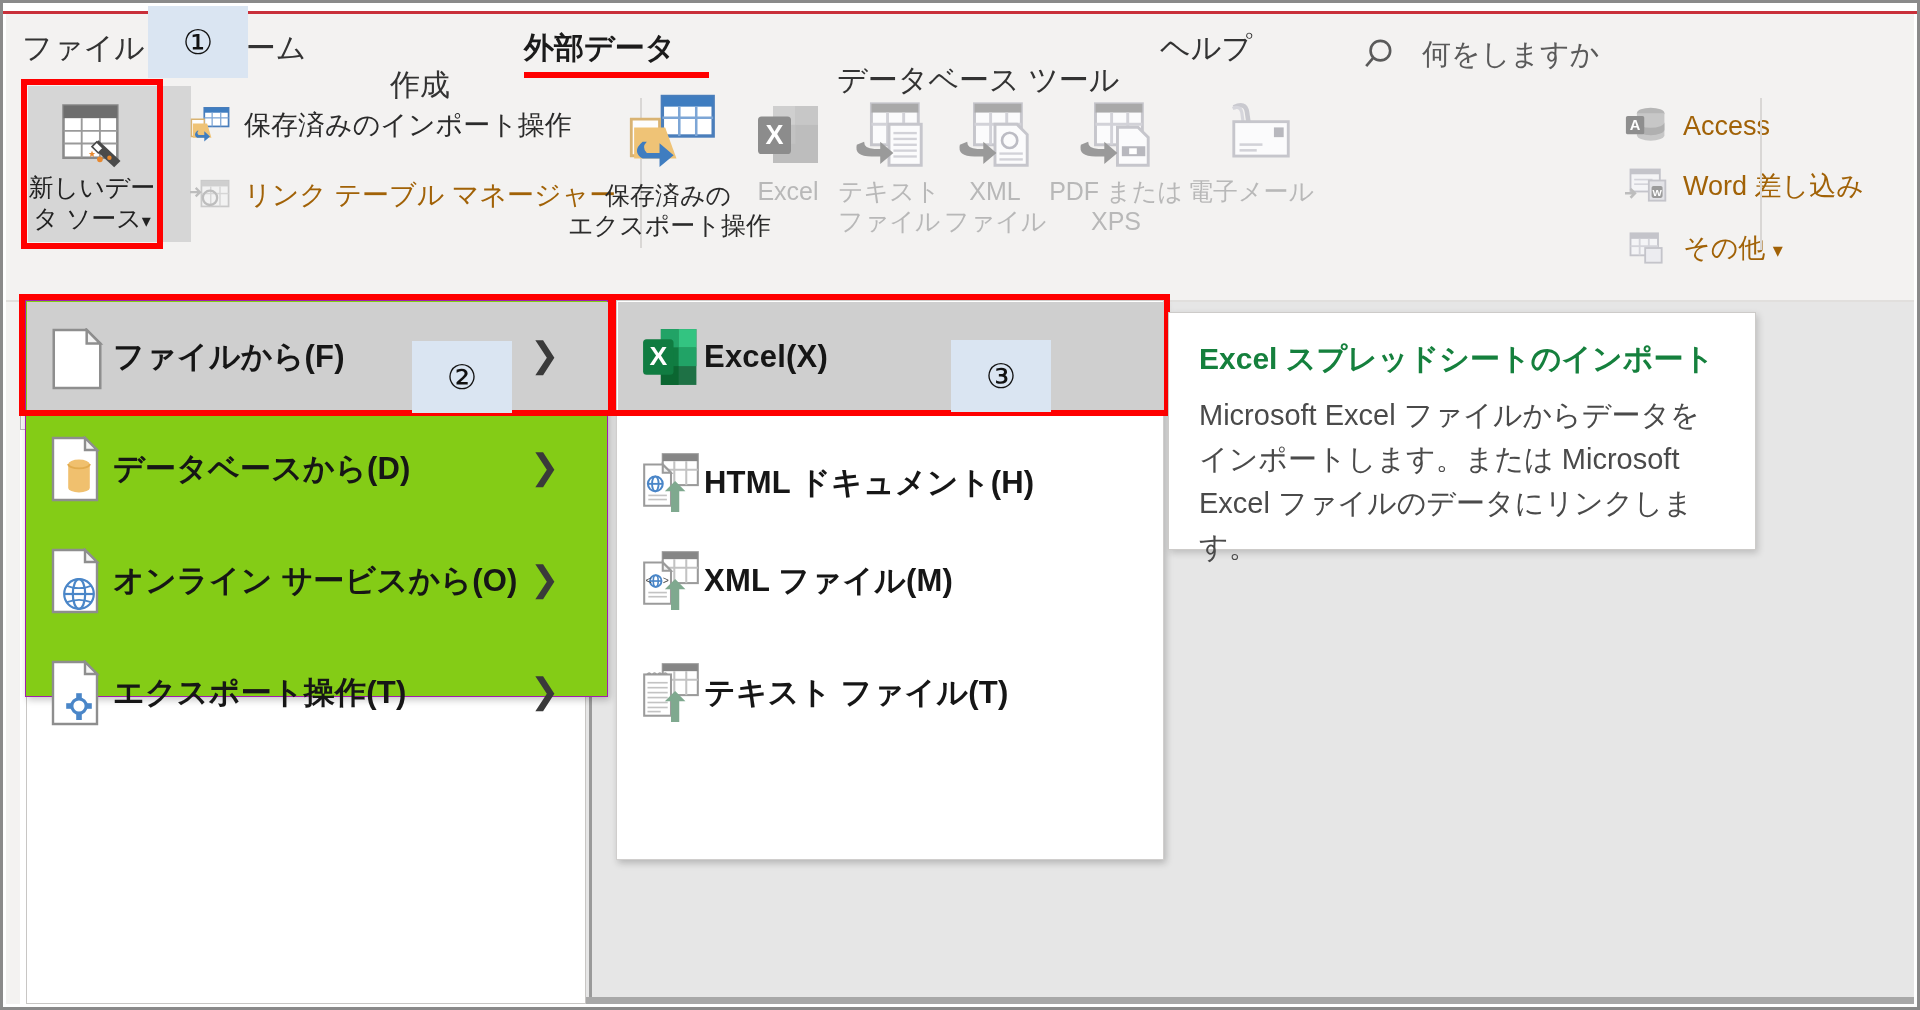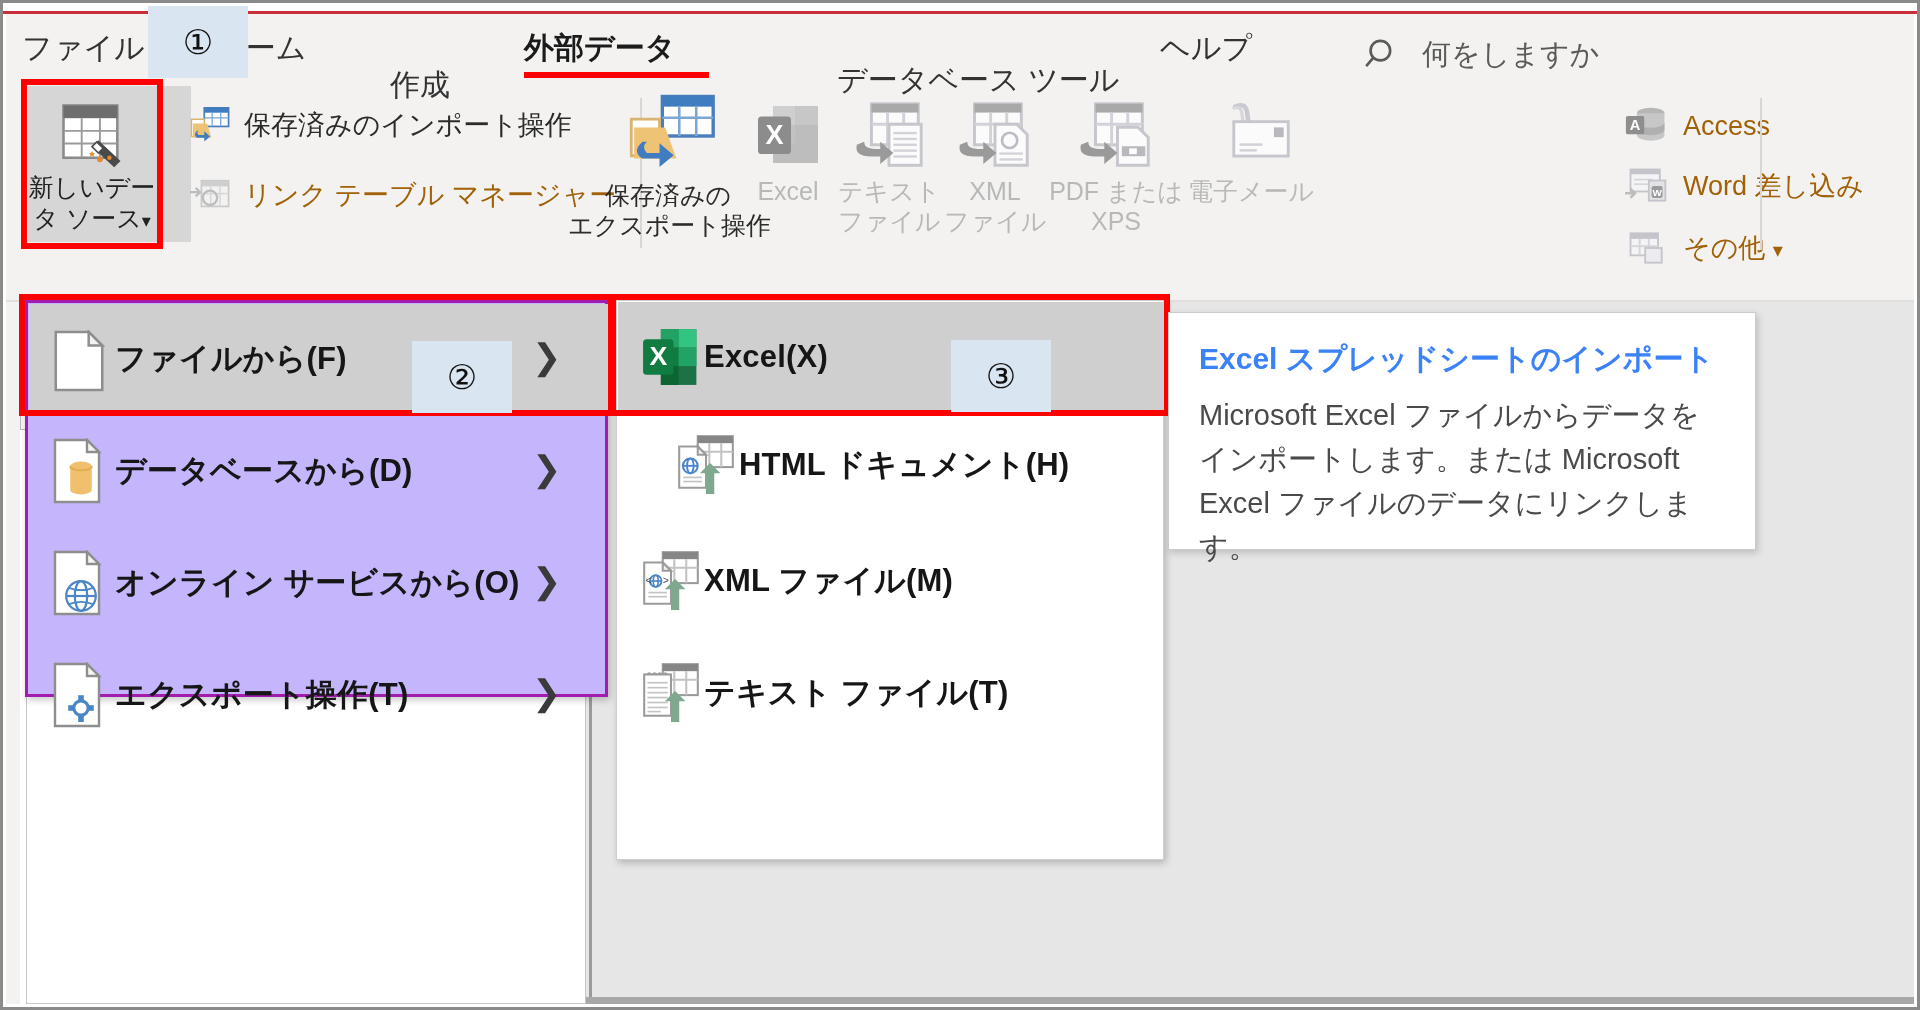--- a/index.html
+++ b/index.html
@@ -45,42 +45,42 @@
 
   
   .newsrc{position:absolute;left:28px;top:86px;width:128px;height:156px;background:#d6d6d6;padding-left:35px;}
   .newsrc-red{position:absolute;left:21px;top:79px;width:142px;height:170px;border:6px solid #ff0000;box-sizing:border-box;}
 
   
   .badge{position:absolute;background:#dae5f2;display:flex;align-items:center;justify-content:center;
          font-size:34px;color:#111;font-family:"DejaVu Sans",sans-serif;}
 
   
-  .menu1{position:absolute;left:25px;top:300px;width:583px;height:397px;background:#c4b5fd;
-         border:3px solid #a21caf;box-sizing:border-box;box-shadow:2px 3px 7px rgba(0,0,0,.22);text-align:center;}
+  .menu1{position:absolute;left:25px;top:300px;width:583px;height:397px;background:#84cc16;
+         border:1px solid #a21caf;box-sizing:border-box;box-shadow:2px 3px 7px rgba(0,0,0,.22);text-align:center;}
   .menu1-item{position:absolute;left:1px;width:581px;height:110px;display:flex;align-items:center;}
   .menu1-item.hl{background:#cfcfcf;}
   .mi-icon{position:relative;width:86px;height:110px;flex:0 0 86px;}
   .mi-label{font-size:31px;color:#161616;font-weight:bold;letter-spacing:.2px;white-space:nowrap;}
   .mi-chev{position:absolute;font-size:35px;color:#3a3a3a;}
 
   .menu1-red{position:absolute;left:19px;top:294px;width:595px;height:122px;border:6px solid #ff0000;box-sizing:border-box;}
 
   
   .menu2{position:absolute;left:616px;top:300px;width:548px;height:560px;background:#ffffff;
          border:1px solid #d0cecd;box-sizing:border-box;box-shadow:2px 3px 7px rgba(0,0,0,.22);}
   .menu2-item{position:absolute;left:1px;width:546px;height:110px;display:flex;align-items:center;}
   .menu2-item.hl{background:#cfcfcf;}
   .menu2-red{position:absolute;left:610px;top:294px;width:560px;height:122px;border:6px solid #ff0000;box-sizing:border-box;}
 
   
   .tooltip{position:absolute;left:1168px;top:312px;width:588px;height:238px;background:#ffffff;
            border:1px solid #cdcbc9;box-sizing:border-box;box-shadow:2px 3px 7px rgba(0,0,0,.18);
            padding:26px 30px 0 30px;}
-  .tt-title{font-size:30px;font-weight:bold;color:#3b82f6;white-space:nowrap;line-height:40px;}
+  .tt-title{font-size:30px;font-weight:bold;color:#15803d;white-space:nowrap;line-height:40px;}
   .tt-body{font-size:29px;color:#4a4a4a;line-height:44px;margin-top:14px;}
 
   
   .nav-strip{position:absolute;left:6px;top:302px;width:14px;height:702px;background:#f3f2f1;}
   .nav-tab{position:absolute;left:20px;top:368px;width:28px;height:62px;background:#f7f7f7;border:1px solid #b9b9b9;box-sizing:border-box;}
   .nav-tab .dot{position:absolute;left:6px;top:27px;font-size:11px;color:#d5a13a;}
   .doc-pane{position:absolute;left:26px;top:306px;width:560px;height:698px;background:#ffffff;border:1px solid #c8c6c4;box-sizing:border-box;}
   .workspace{position:absolute;left:586px;top:302px;width:1328px;height:702px;background:#e6e6e6;}
   .ws-divider{position:absolute;left:589px;top:302px;width:3px;height:702px;background:#9a9a9a;}
   .bottom-bar{position:absolute;left:586px;top:997px;width:1328px;height:7px;background:#a8a8a8;}
@@ -402,21 +402,21 @@
           <rect x="9" y="9.3" width="7" height="7.3" fill="#107c41"></rect>
           <rect x="16" y="9.3" width="7" height="7.3" fill="#21a366"></rect>
           <rect x="9" y="16.6" width="7" height="7.4" fill="#0b6631"></rect>
           <rect x="2" y="6" width="12" height="14" rx="1.4" fill="#107c41"></rect>
           <text x="8" y="16.2" font-size="10.5" fill="#ffffff" text-anchor="middle" font-family="'Liberation Sans',sans-serif" font-weight="bold">X</text>
         </svg>
       </span>
       <span class="mi-label">Excel(X)</span>
     </div>
 
-    <div class="menu2-item" style="top:109px;padding-left:35px;">
+    <div class="menu2-item" style="top:127px;">
       <span class="mi-icon">
         <svg style="position:absolute;left:20px;top:22px;" width="66" height="64" viewBox="0 0 32 31">
           <rect x="12" y="2" width="17" height="15" fill="#ffffff" stroke="#9b9b9b"></rect>
           <rect x="12" y="2" width="17" height="3.4" fill="#868686"></rect>
           <line x1="12" y1="9.6" x2="29" y2="9.6" stroke="#c3c3c3"></line>
             <line x1="17.6" y1="5.4" x2="17.6" y2="17" stroke="#c3c3c3"></line>
             <line x1="23.4" y1="5.4" x2="23.4" y2="17" stroke="#c3c3c3"></line>
           <path d="M3 7 h9 l4 4 v16 H3z" fill="#ffffff" stroke="#9b9b9b"></path>
           <path d="M12 7 v4 h4z" fill="#f2f2f2" stroke="#9b9b9b"></path>
           <circle cx="8.4" cy="16.4" r="3.6" fill="none" stroke="#4a86c8" stroke-width="1"></circle>

